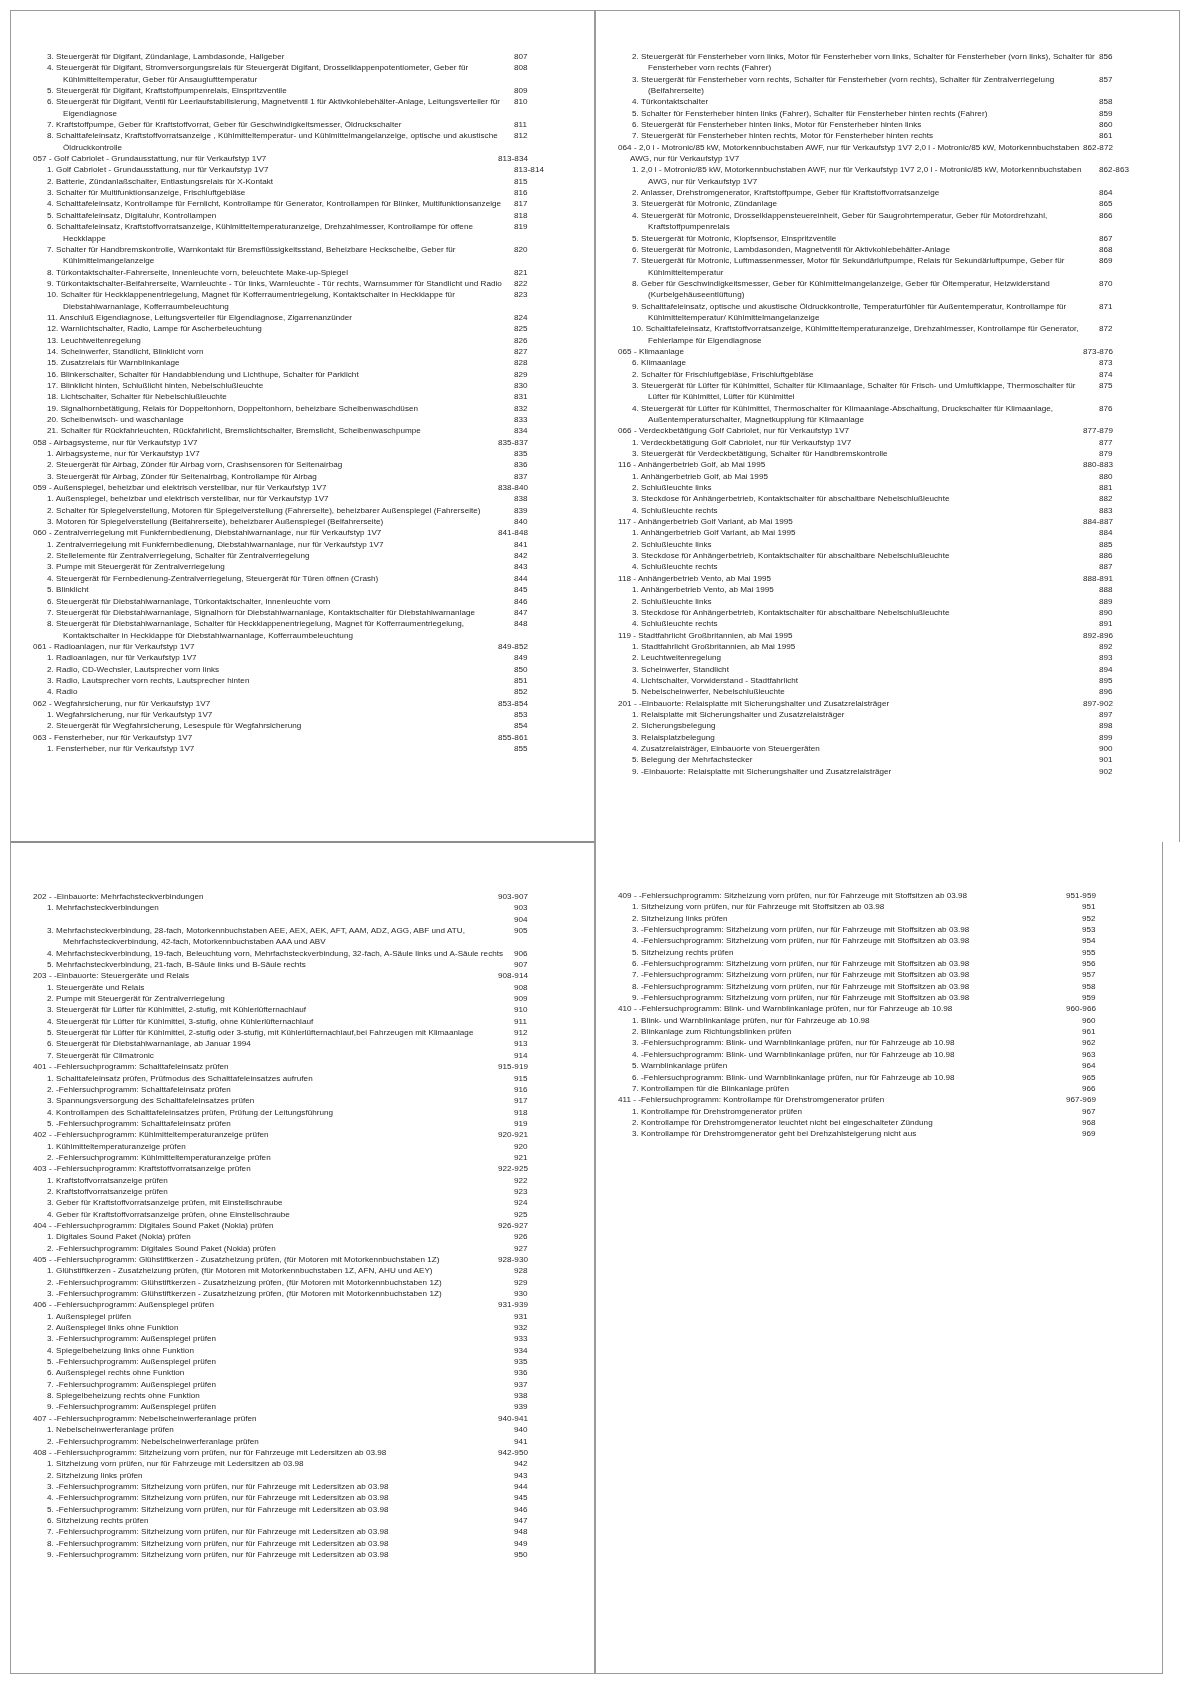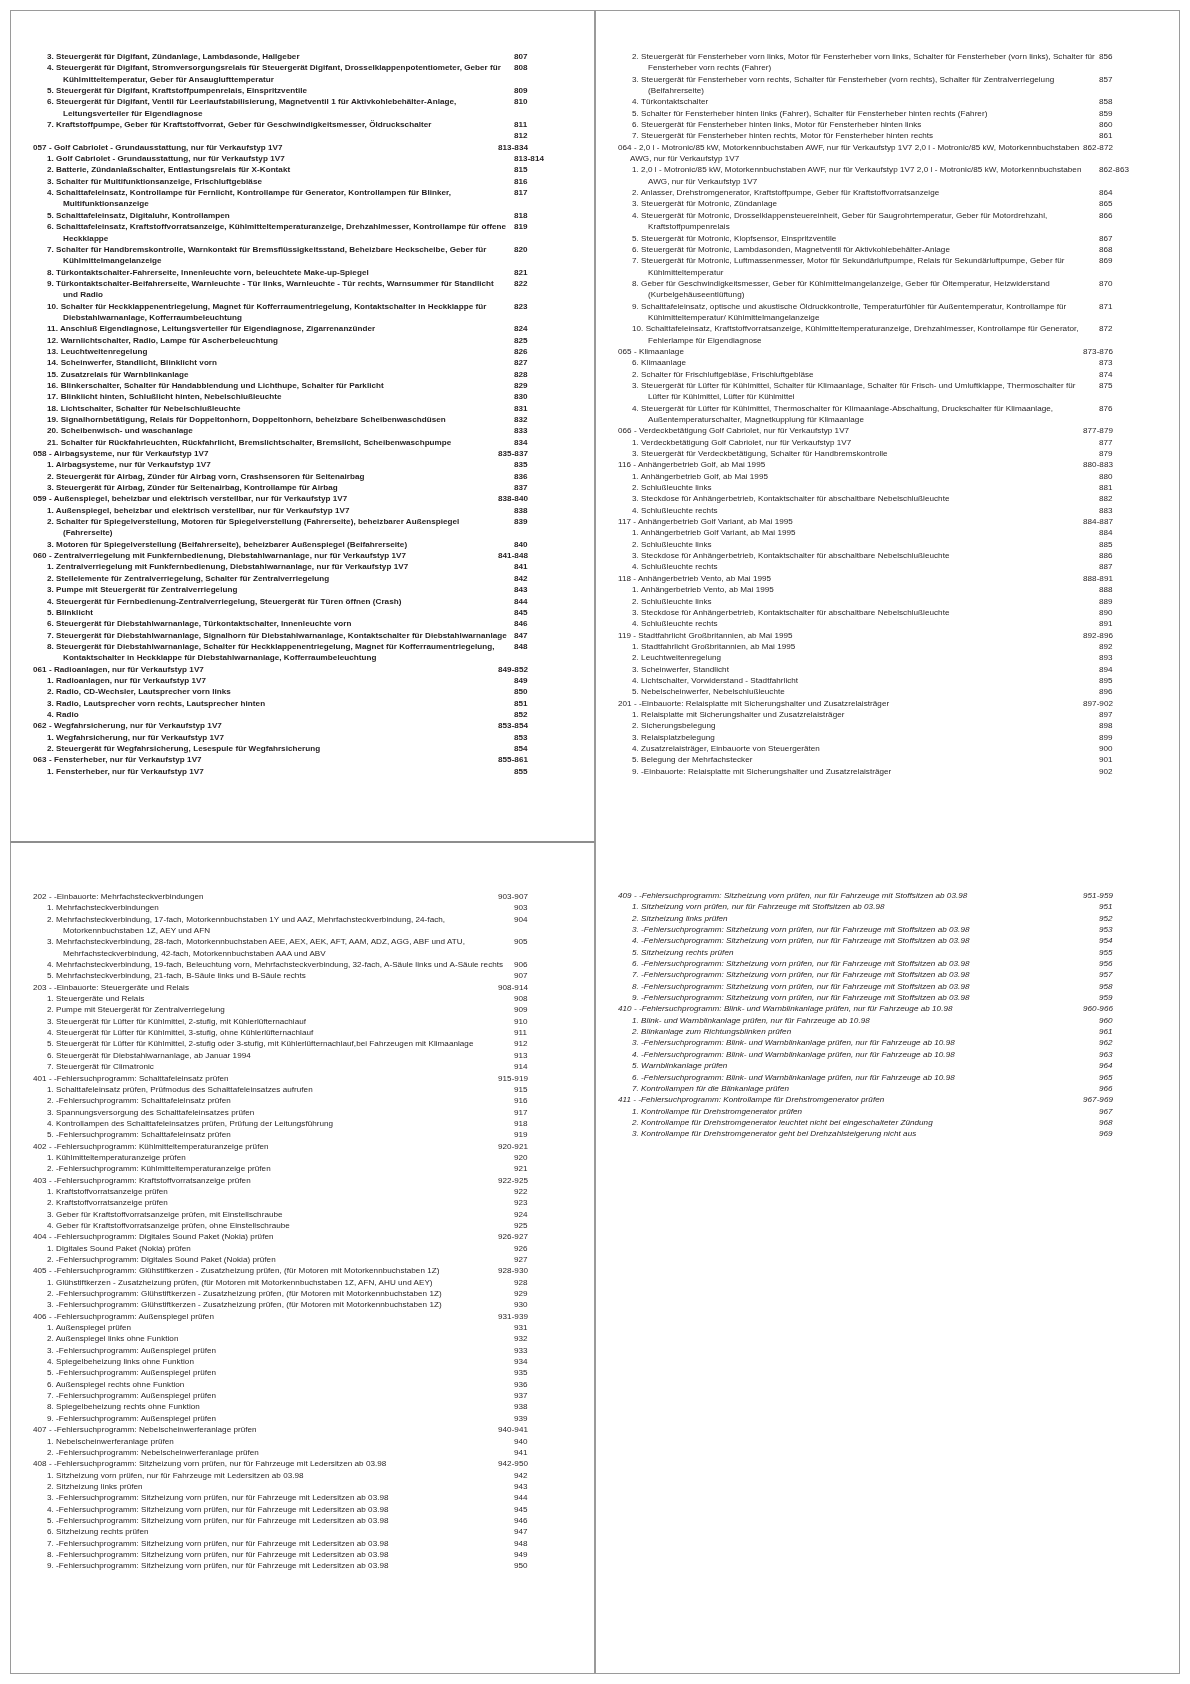--- a/index.html
+++ b/index.html
@@ -20,24 +20,24 @@
     column-gap:0px;row-gap:0px;
   }
   .page{
     position:relative;
     box-sizing:border-box;
     border:1px solid #9a9a9a;
     overflow:hidden;
     background:#fff;
   }
   
-  .page.tl{border-right:1px solid #9a9a9a;border-bottom:1px solid #8d8d8d;margin:10px 0 0 10px;font-weight:bold;}
+  .page.tl{border-right:1px solid #9a9a9a;border-bottom:1px solid #8d8d8d;margin:10px 0 0 10px;}
   .page.tr{border-left:1px solid #9a9a9a;border-bottom:0;margin:10px 10px 0 0;}
   .page.bl{border-top:1px solid #8d8d8d;margin:0 0 10px 10px;}
-  .page.br{border-top:0;margin:0 10px 10px 0;font-style:italic;}
+  .page.br{border-top:0;margin:0 27px 10px 0;}
 
   .toc{
     position:absolute;
     left:0;right:0;top:0;
     padding:40px 22px 0 22px;
     box-sizing:border-box;
   }
   .page.tl .toc{padding-top:40px;}
   .page.tr .toc{padding-top:40px;}
   .page.bl .toc{padding-top:48px;}
@@ -90,20 +90,21 @@
         </div>
         <div class="row lvl1">
           <span class="label">6. Steuergerät für Digifant, Ventil für Leerlaufstabilisierung, Magnetventil 1 für Aktivkohlebehälter-Anlage, Leitungsverteiler für Eigendiagnose</span>
           <span class="pg">810</span>
         </div>
         <div class="row lvl1">
           <span class="label">7. Kraftstoffpumpe, Geber für Kraftstoffvorrat, Geber für Geschwindigkeitsmesser, Öldruckschalter</span>
           <span class="pg">811</span>
         </div>
         <div class="row lvl1">
+          <span class="label">8. Schalttafeleinsatz, Kraftstoffvorratsanzeige , Kühlmitteltemperatur- und Kühlmittelmangelanzeige, optische und akustische Öldruckkontrolle</span>
           <span class="pg">812</span>
         </div>
         <div class="row lvl0">
           <span class="label">057 - Golf Cabriolet - Grundausstattung, nur für Verkaufstyp 1V7</span>
           <span class="pg">813-834</span>
         </div>
         <div class="row lvl1">
           <span class="label">1. Golf Cabriolet - Grundausstattung, nur für Verkaufstyp 1V7</span>
           <span class="pg">813-814</span>
         </div>
@@ -517,21 +518,20 @@
     <div class="toc">
         <div class="row lvl0">
           <span class="label">202 - -Einbauorte: Mehrfachsteckverbindungen</span>
           <span class="pg">903-907</span>
         </div>
         <div class="row lvl1">
           <span class="label">1. Mehrfachsteckverbindungen</span>
           <span class="pg">903</span>
         </div>
         <div class="row lvl1">
-          <span class="label">2. Mehrfachsteckverbindung, 17-fach, Motorkennbuchstaben 1Y und AAZ, Mehrfachsteckverbindung, 24-fach, Motorkennbuchstaben 1Z, AEY und AFN</span>
           <span class="pg">904</span>
         </div>
         <div class="row lvl1">
           <span class="label">3. Mehrfachsteckverbindung, 28-fach, Motorkennbuchstaben AEE, AEX, AEK, AFT, AAM, ADZ, AGG, ABF und ATU, Mehrfachsteckverbindung, 42-fach, Motorkennbuchstaben AAA und ABV</span>
           <span class="pg">905</span>
         </div>
         <div class="row lvl1">
           <span class="label">4. Mehrfachsteckverbindung, 19-fach, Beleuchtung vorn, Mehrfachsteckverbindung, 32-fach, A-Säule links und A-Säule rechts</span>
           <span class="pg">906</span>
         </div>

